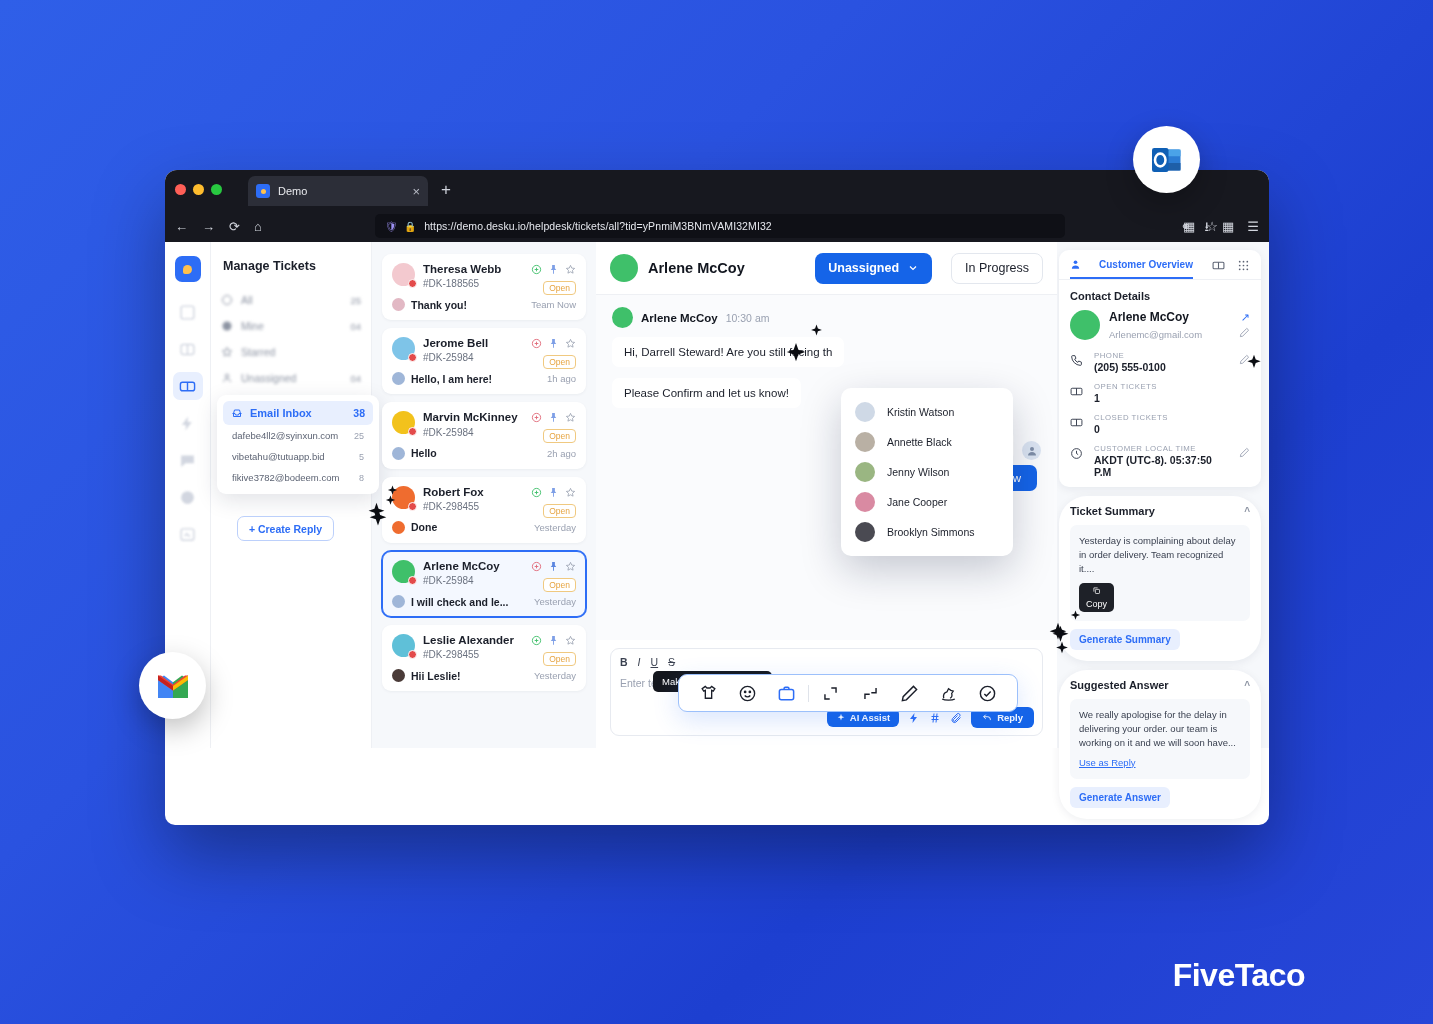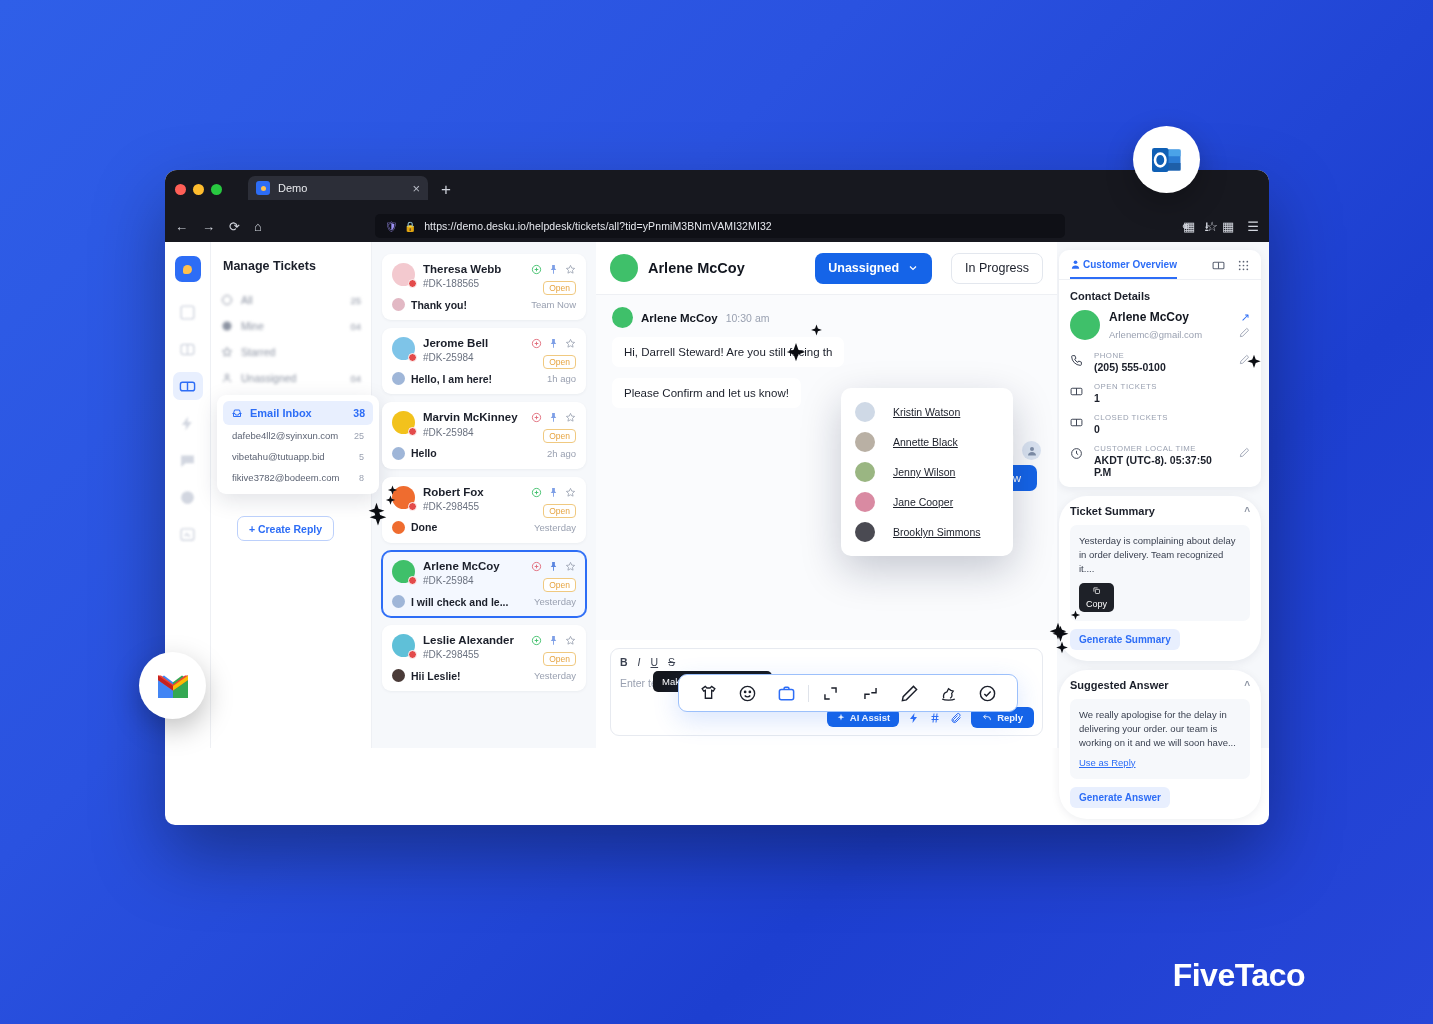--- a/index.html
+++ b/index.html
@@ -14,21 +14,21 @@
     position:absolute; left:165px; top:170px; width:1104px; height:655px;
     background:#fff; border-radius:12px 12px 10px 10px;
     box-shadow:0 30px 70px rgba(0,0,0,.35);
     overflow:hidden;
   }
   .titlebar{ height:40px; background:#17181f; position:relative; }
   .traffic{ position:absolute; left:10px; top:14px; display:flex; gap:7px; }
   .dot{ width:11px; height:11px; border-radius:50%; }
   .dot.r{background:#ff5f57}.dot.y{background:#febc2e}.dot.g{background:#28c840}
   .tab{
-    position:absolute; left:83px; top:6px; width:180px; height:24px;
+    position:absolute; left:83px; top:6px; width:180px; height:30px;
     background:#2c2e38; border-radius:7px 7px 0 0; display:flex; align-items:center;
     padding:0 8px; gap:8px;
   }
   .tabicon{ width:14px;height:14px;border-radius:3px;background:#2d6df6;display:flex;align-items:center;justify-content:center;}
   .tabicon i{width:5px;height:5px;border-radius:50%;background:#ffc14d;display:block;}
   .tabtitle{ color:#e9eaee; font-size:11px; flex:1; }
   .tabclose{ color:#b9bcc6; font-size:13px; line-height:1; cursor:pointer;}
   .newtab{ position:absolute; left:276px; top:11px; color:#cfd2db; font-size:17px; line-height:1; cursor:pointer;}
   .navbar{ height:32px; background:#17181f; display:flex; align-items:center; padding:0 10px; gap:14px; position:relative;}
   .navico{ color:#d3d6de; font-size:13px; line-height:1; cursor:pointer; }
@@ -149,21 +149,21 @@
     position:absolute; left:57px; bottom:56px; background:#15171d; color:#fff;
     font-size:9.5px; padding:5px 9px; border-radius:5px; white-space:nowrap;
   }
   .tooltip:after{content:"";position:absolute; left:50%; margin-left:-5px; bottom:-5px;
     border-left:5px solid transparent;border-right:5px solid transparent;border-top:5px solid #15171d;}
 
   
   .rpanel{ width:212px; background:#f6f8fb; padding:8px 8px 8px 2px; display:flex; flex-direction:column; gap:9px;}
   .rcard{ background:#fff; border-radius:10px; box-shadow:0 2px 10px rgba(20,30,60,.07);}
   .rtabs{ display:flex; align-items:center; padding:9px 11px 0; gap:8px; border-bottom:1px solid #eef0f4;}
-  .rtab{ display:flex;align-items:center;gap:2px; font-size:10px; color:#2d6df6; font-weight:600;
+  .rtab{ display:flex;align-items:center;gap:18px; font-size:10px; color:#2d6df6; font-weight:600;
          padding-bottom:7px; border-bottom:2px solid #2d6df6; cursor:pointer;}
   .rtico{ margin-left:auto; color:#5c6373; display:flex; gap:12px; padding-bottom:7px;}
   .rtico svg{width:13px;height:13px;}
   .cdtitle{ font-size:11px; font-weight:700; color:#1b1f2a; padding:10px 11px 8px;}
   .crow{ display:flex; gap:9px; padding:0 11px 9px; align-items:flex-start;}
   .cav{width:30px;height:30px;border-radius:50%;flex:none;}
   .cname{ font-size:12px; font-weight:700; color:#12161f;}
   .cmail{ font-size:9.5px; color:#9aa1b1; margin-top:3px;}
   .pencil{ color:#9aa1b1; }
   .pencil svg{width:11px;height:11px;}
@@ -181,21 +181,21 @@
             font-size:9px; border-radius:5px; padding:3px 7px; margin-top:8px;flex-direction:column;}
   .genbtn{ display:inline-block; background:#e8effe; color:#2d6df6; font-size:10px; font-weight:600;
            border-radius:6px; padding:5px 9px; margin-top:8px;}
   .uselink{ font-size:9.5px; color:#2d6df6; text-decoration:underline; margin-top:7px; display:inline-block;}
 
   
   .dropdown{
     position:absolute; left:676px; top:146px; width:172px; background:#fff;
     border-radius:10px; box-shadow:0 14px 40px rgba(15,25,55,.22); padding:9px 0; z-index:40;
   }
-  .ditem{ display:flex; align-items:center; gap:18px; padding:5px 14px; font-size:10.5px; color:#1b1f2a; cursor:pointer;text-decoration:underline;}
+  .ditem{ display:flex; align-items:center; gap:12px; padding:5px 14px; font-size:10.5px; color:#1b1f2a; cursor:pointer;}
   .ditem .dav{width:20px;height:20px;border-radius:50%;flex:none;}
 
   
   .spark{ position:absolute; color:#0b0d12; pointer-events:none; }
   .badgeimg{ position:absolute; border-radius:50%; background:#fff; box-shadow:0 10px 28px rgba(0,0,0,.25);
              display:flex; align-items:center; justify-content:center; }
   .brand{ position:absolute; right:128px; bottom:30px; color:#fff; font-size:32px; font-weight:800; letter-spacing:-.5px;}
 </style>
 </head>
 <body>

